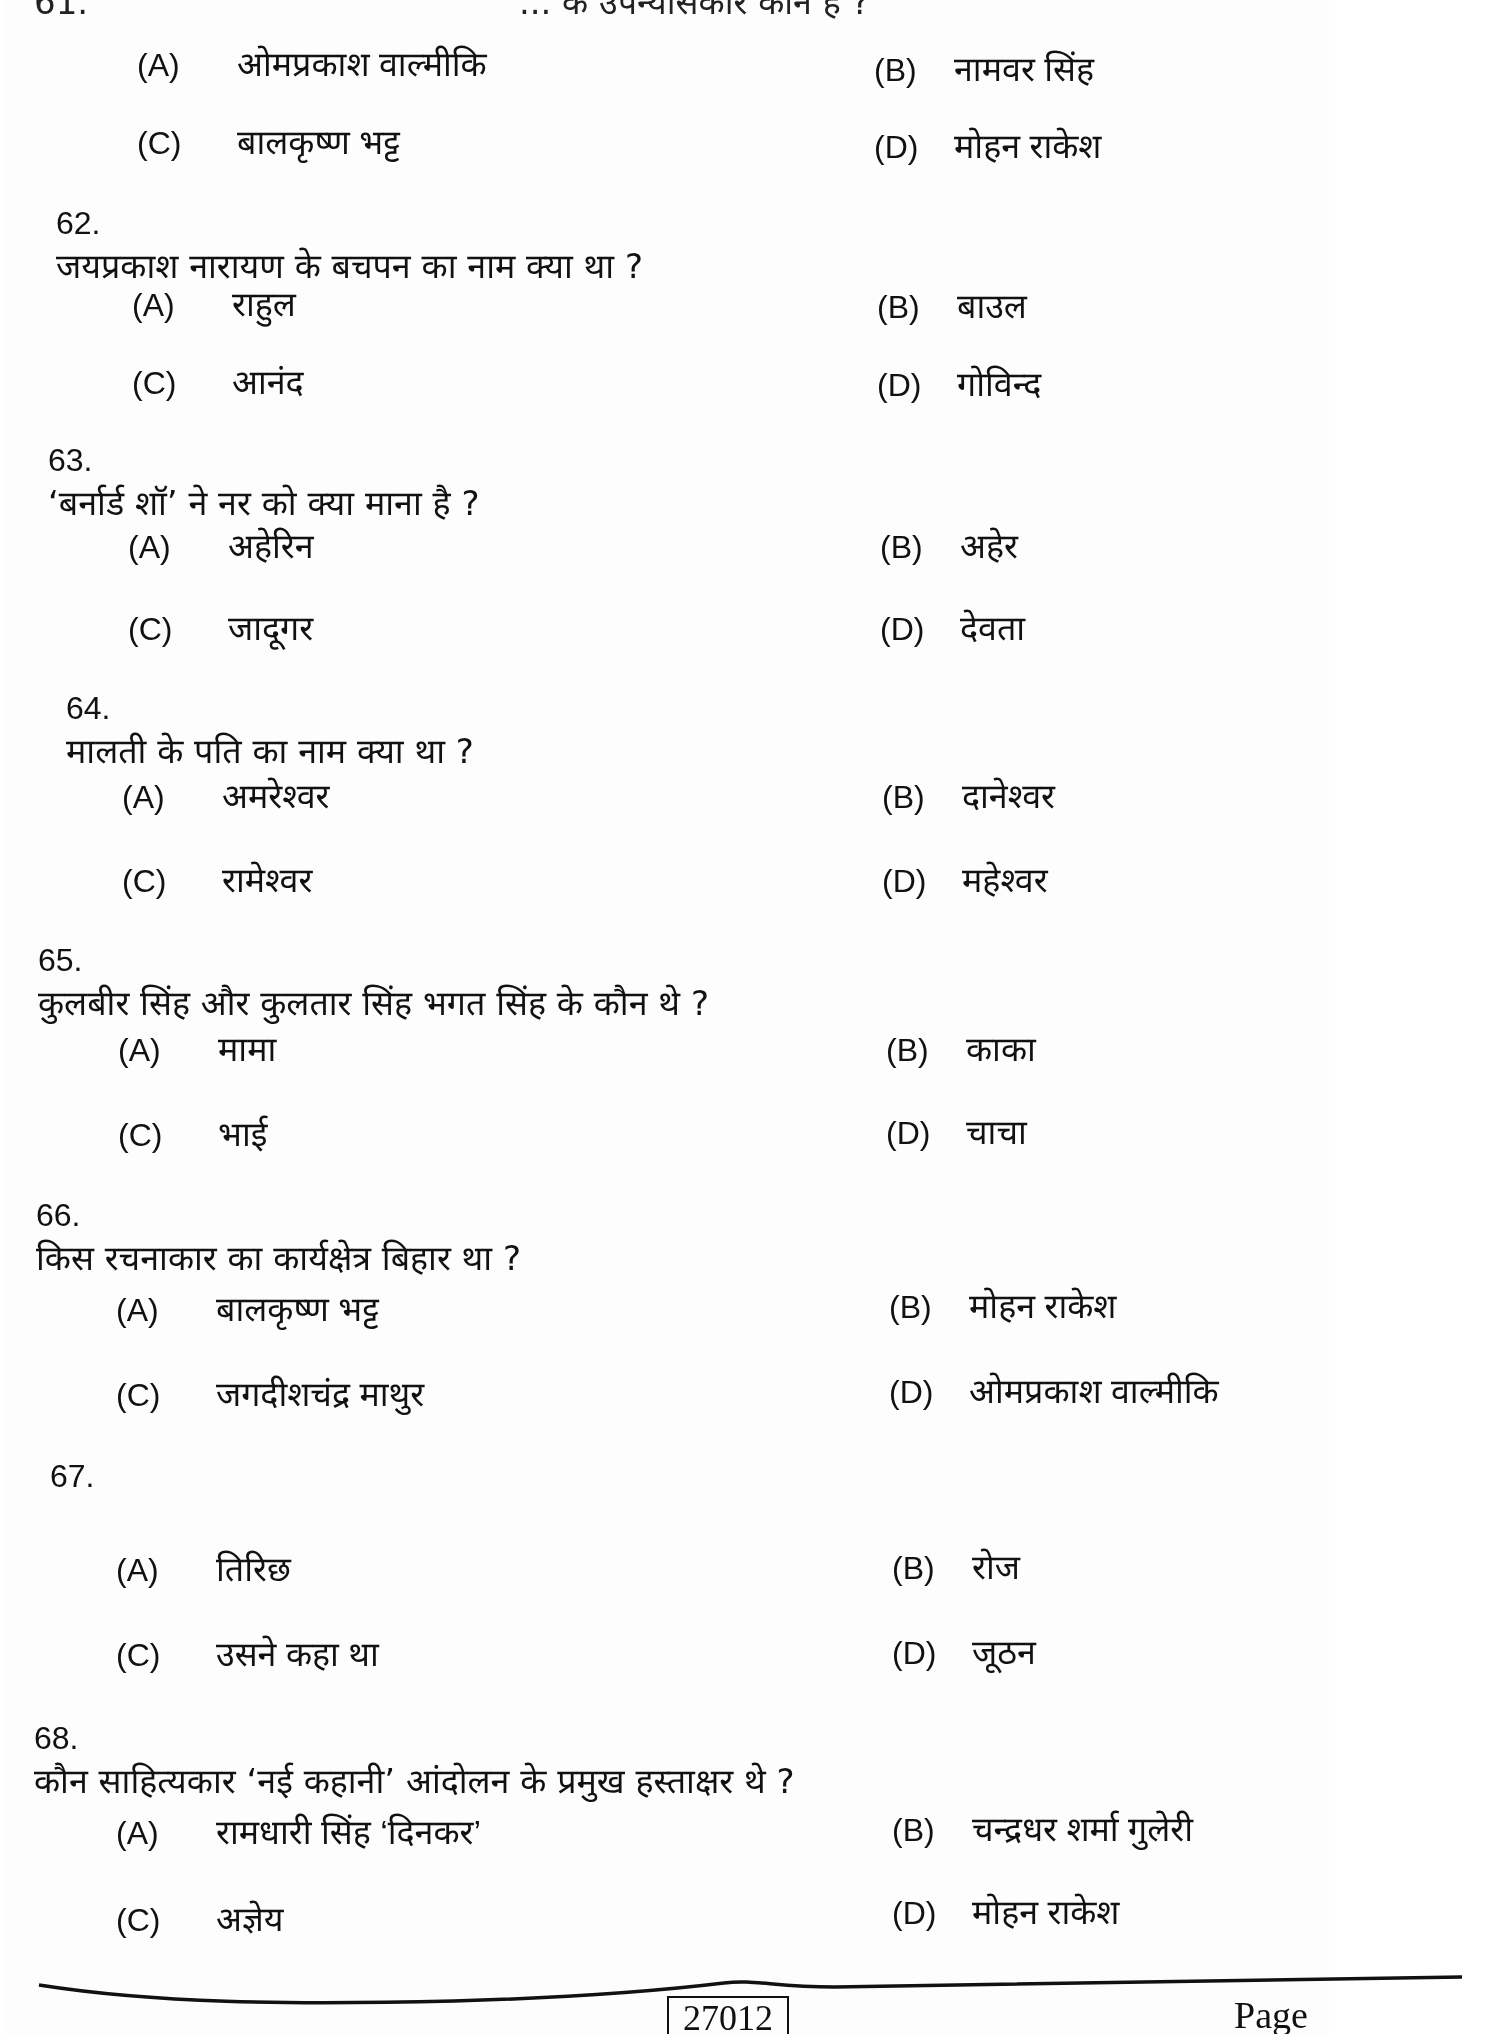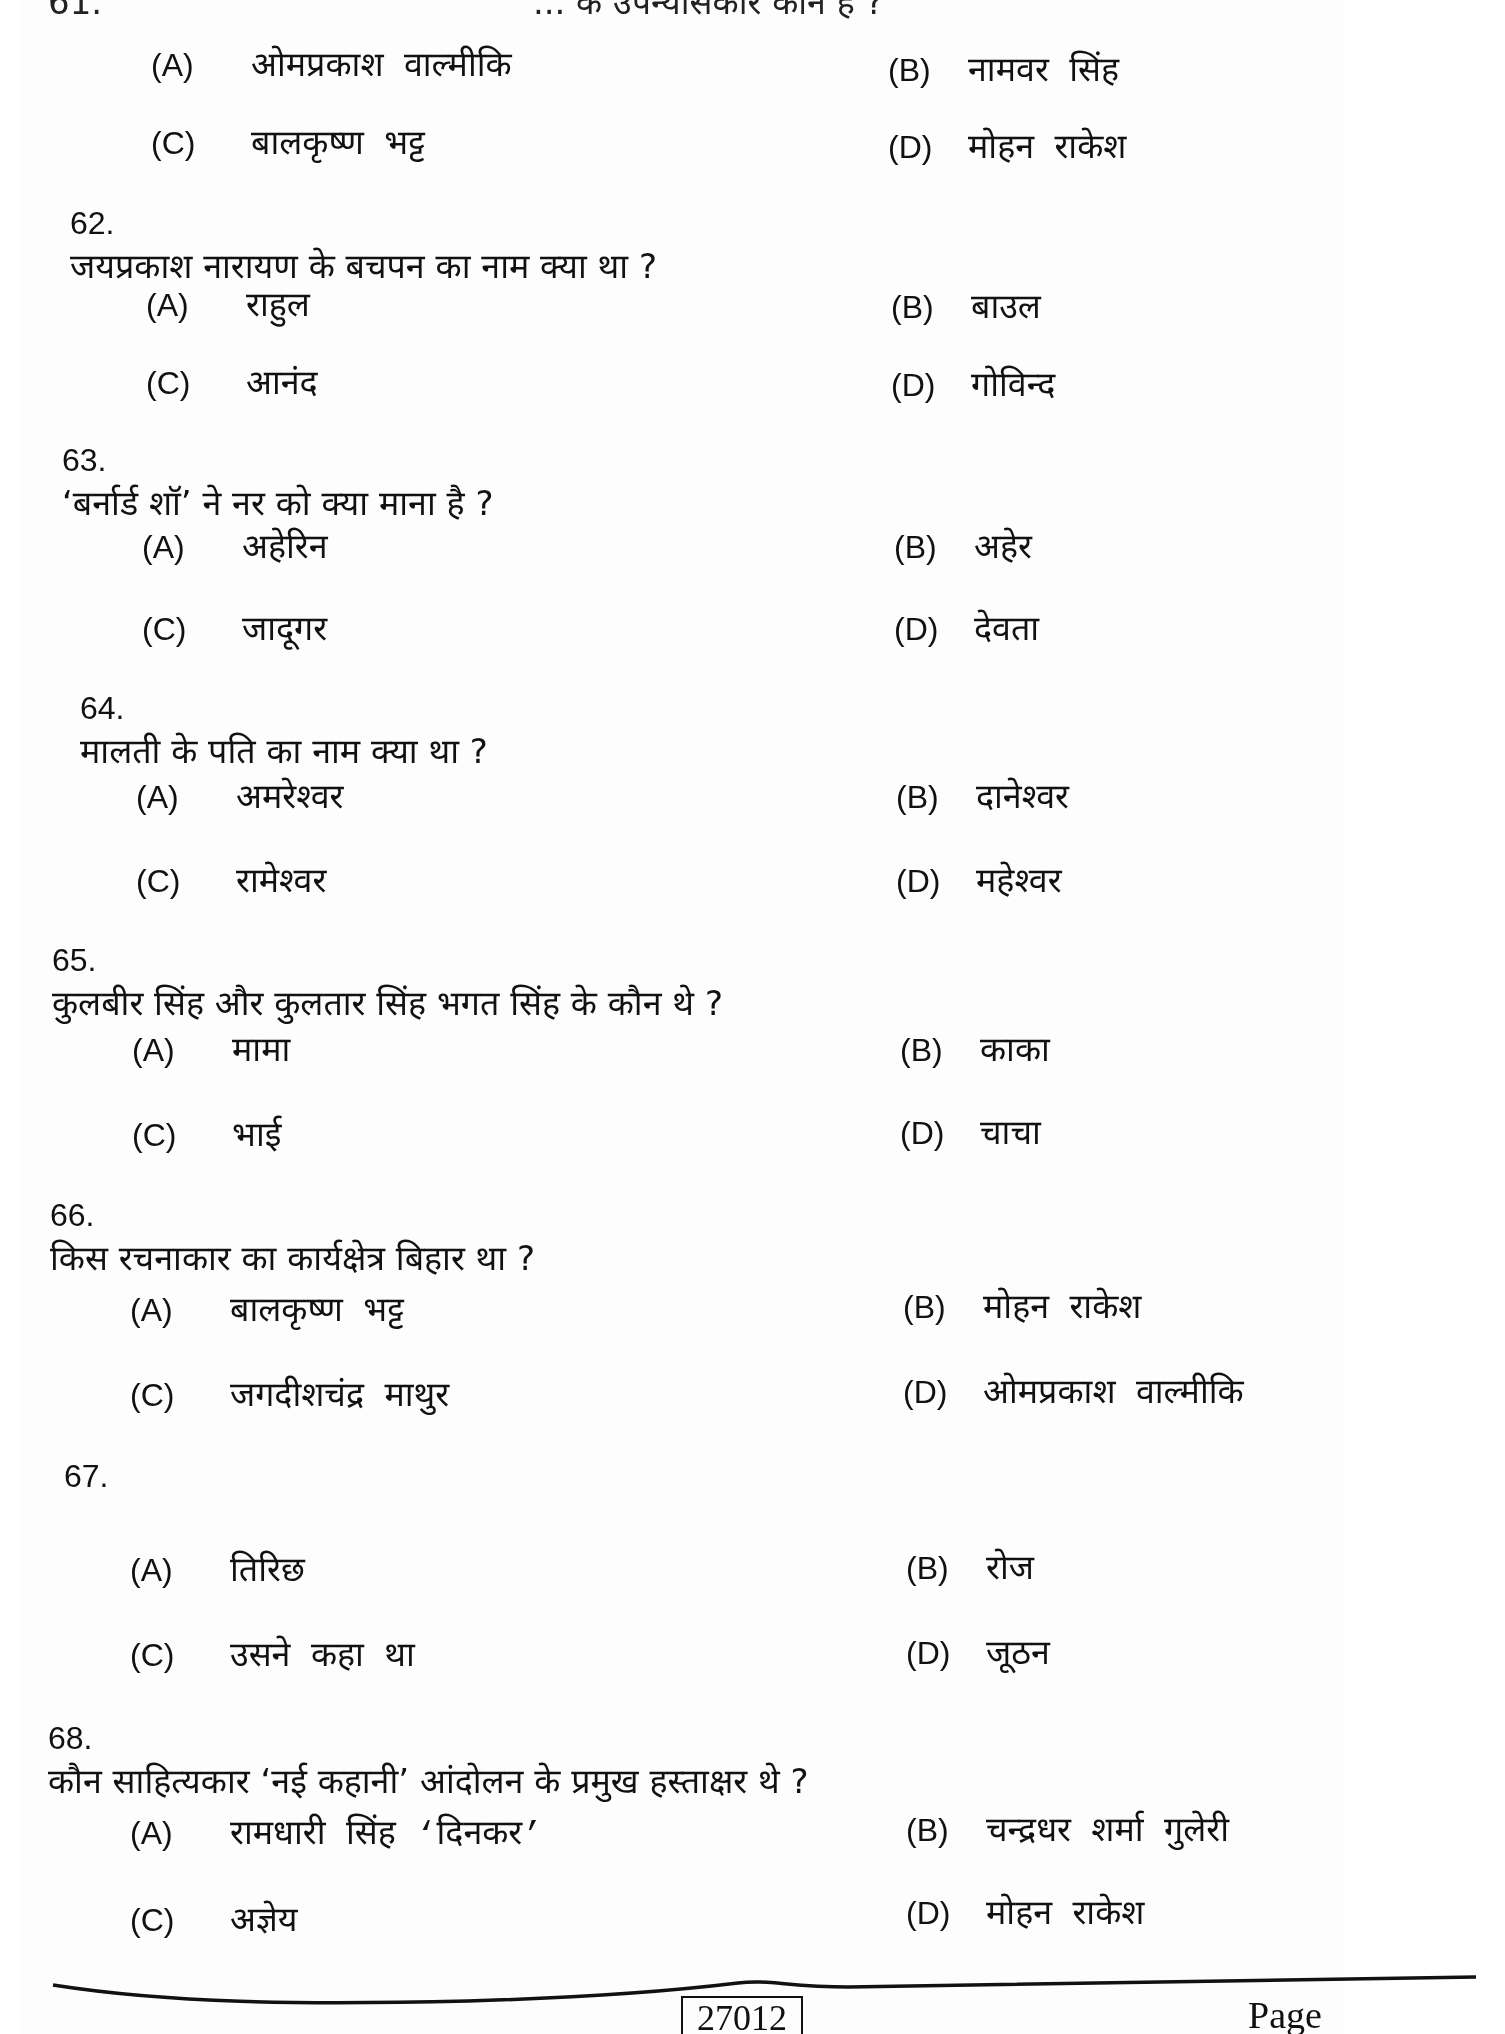--- a/index.html
+++ b/index.html
@@ -10,21 +10,21 @@
   body {
     width: 1505px;
     height: 2034px;
     position: relative;
     overflow: hidden;
     font-family: "Liberation Serif", "DejaVu Serif", serif;
     color: #111111;
   }
   .page {
     position: absolute;
-    left: 18px; top: 0;
+    left: 4px; top: 0;
     width: 1325px; height: 2034px;
     background: #fdfdfd;
   }
   .question {
     position: absolute;
     left: 0;
     width: 1505px;
   }
   .q-line {
     position: absolute;
@@ -49,21 +49,21 @@
     position: absolute;
     display: flex;
     align-items: baseline;
     white-space: nowrap;
   }
   .opt-label {
     font-family: "Liberation Sans", "DejaVu Sans", sans-serif;
     font-size: 32px;
   }
   .opt-text {
-    font-family: Liberation Mono, monospace;
+    font-family: Liberation Sans, sans-serif;
     font-size: 34px;
   }
   .opt.left .opt-label { width: 100px; display: inline-block; }
   .opt.right .opt-label { width: 80px; display: inline-block; }
 
   .footer-line {
     position: absolute;
     left: 30px;
     top: 1975px;
     width: 1430px;

